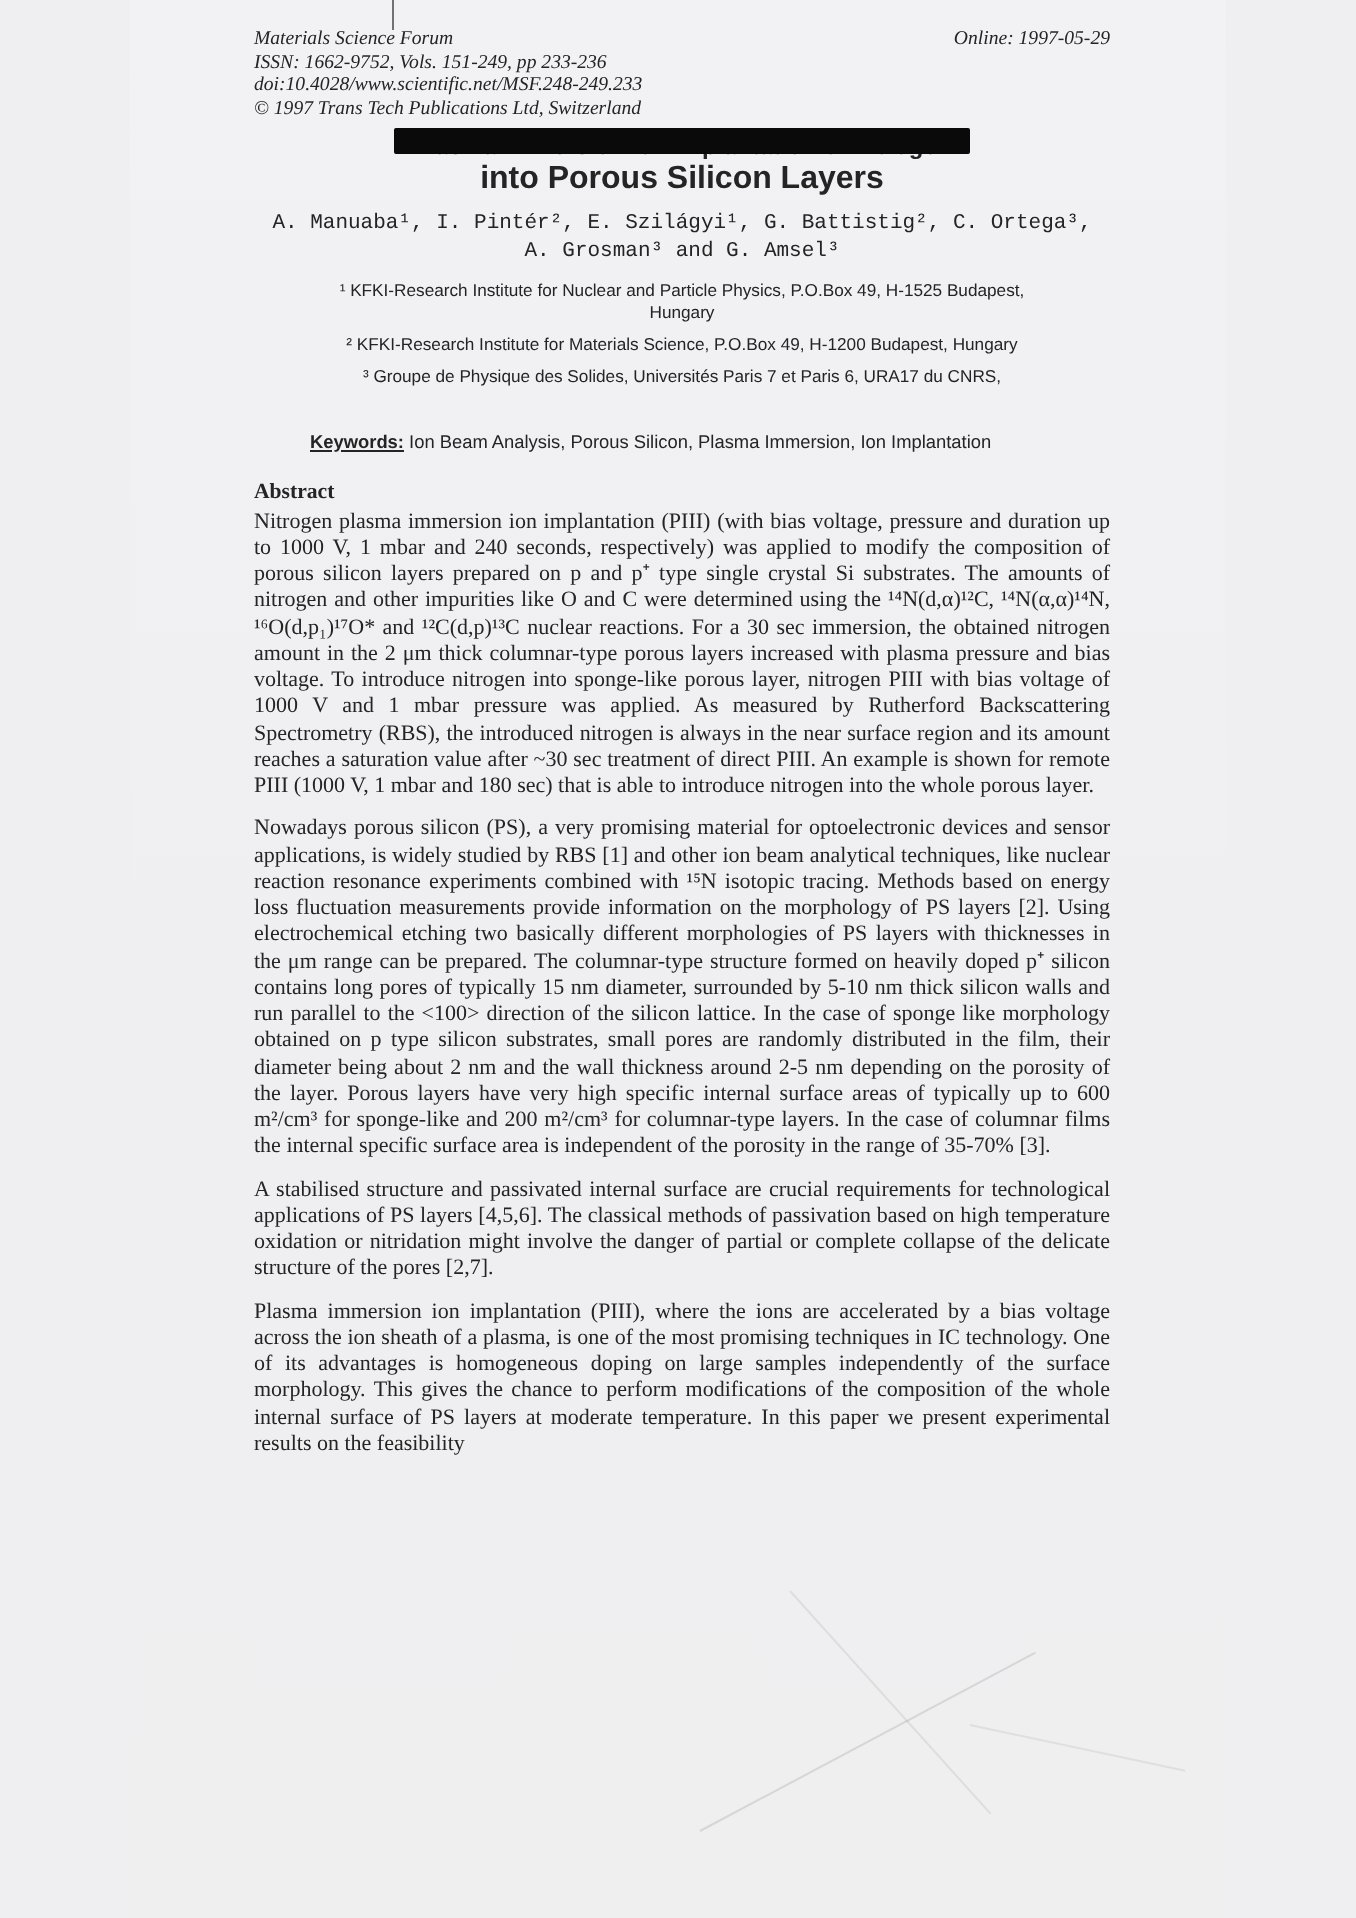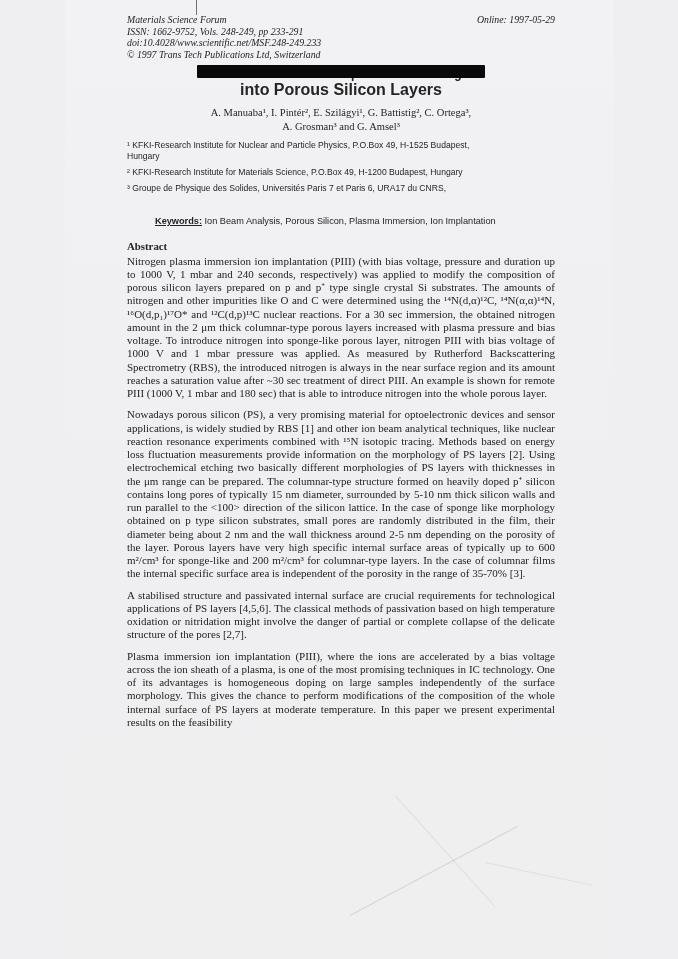--- a/index.html
+++ b/index.html
@@ -60,27 +60,27 @@
   }
   .title-line2 {
     font-weight: bold;
     font-size: 16px;
     line-height: 15px;
     margin-top: 1px;
   }
   
   .authors {
     text-align: center;
-    font-family: Liberation Serif, serif;
+    font-family: Liberation Mono, monospace;
     font-size: 10.5px;
     line-height: 13.5px;
     margin-top: 9px;
   }
   .affiliations {
-    text-align: left;
+    text-align: center;
     font-family: "Liberation Sans", sans-serif;
     font-size: 8.6px;
     line-height: 10.8px;
     margin-top: 7px;
   }
   .aff { margin-top: 5px; }
   
   .keywords {
     font-family: "Liberation Sans", sans-serif;
     font-size: 9.2px;
@@ -118,21 +118,21 @@
 
 <div class="page">
 
   <div class="artifact vline"></div>
 
   <div class="content">
 
     <div class="header">
       <div class="header-left">
         <div>Materials Science Forum</div>
-        <div>ISSN: 1662-9752, Vols. 248-249, pp 233-291</div>
+        <div>ISSN: 1662-9752, Vols. 151-249, pp 233-236</div>
         <div>doi:10.4028/www.scientific.net/MSF.248-249.233</div>
         <div>© 1997 Trans Tech Publications Ltd, Switzerland</div>
       </div>
       <div class="header-right">Online: 1997-05-29</div>
     </div>
 
     <div class="title-block">
       <div class="title-line1-wrap">
         <span class="redacted">
           <span>Plasma Immersion Ion Implantation of Nitrogen</span>

